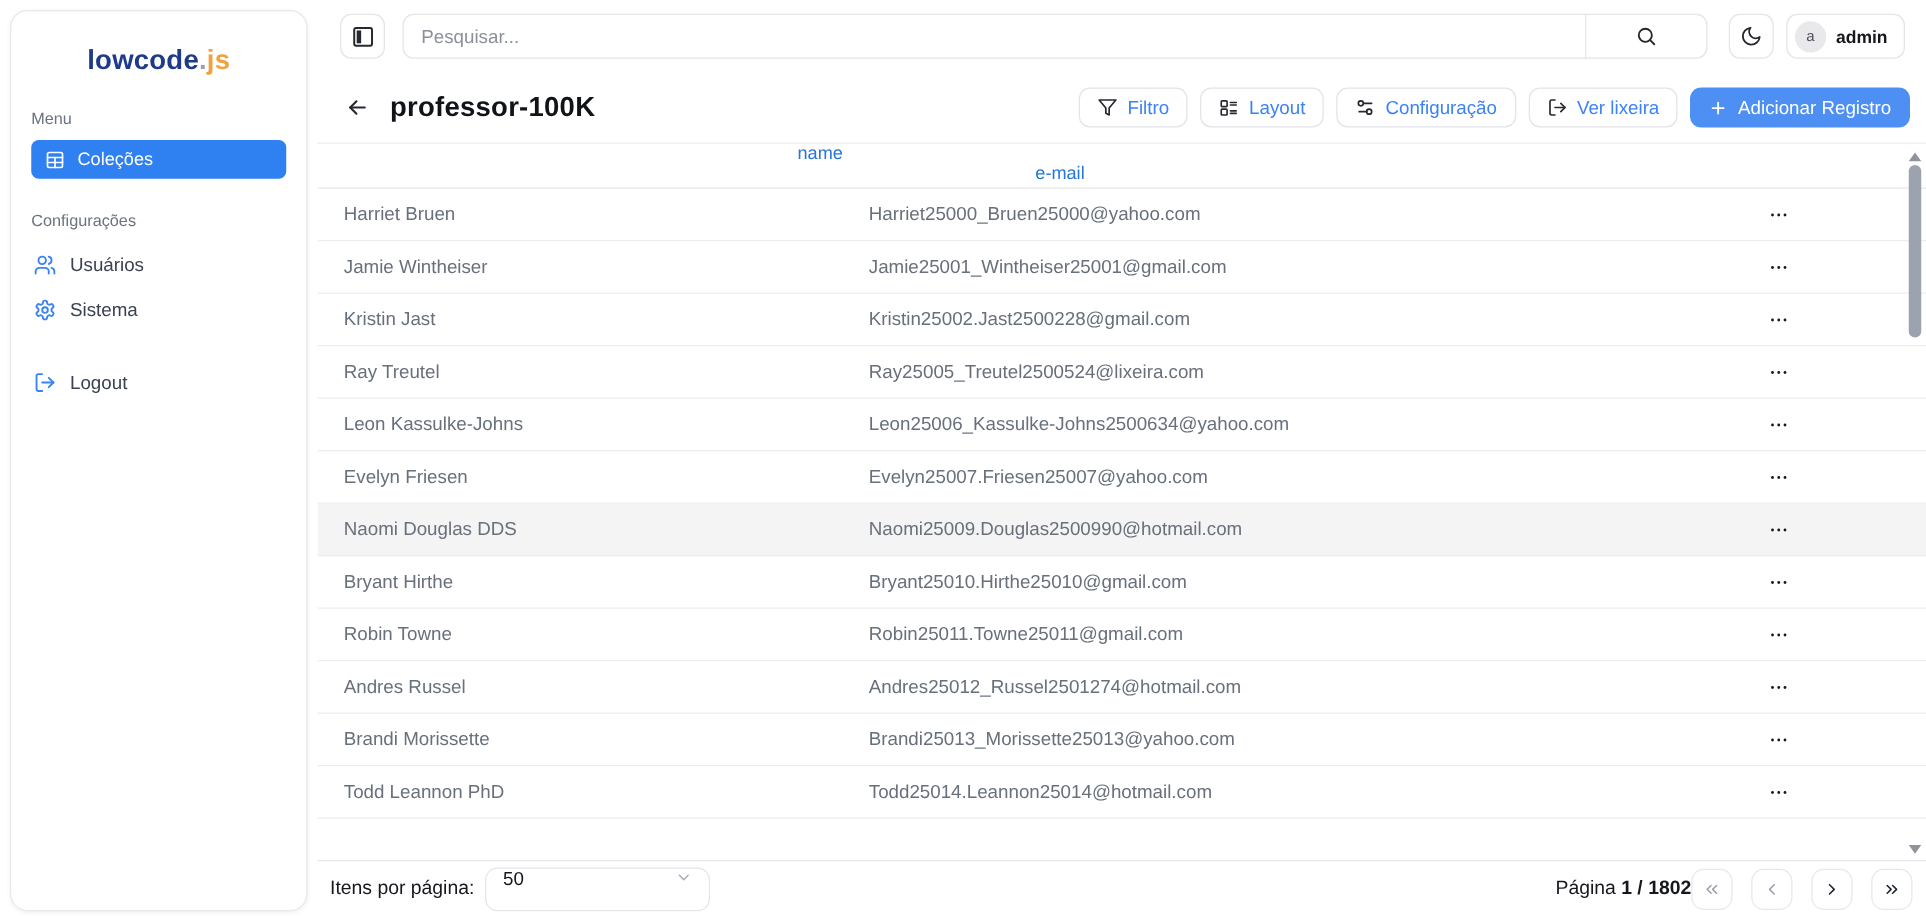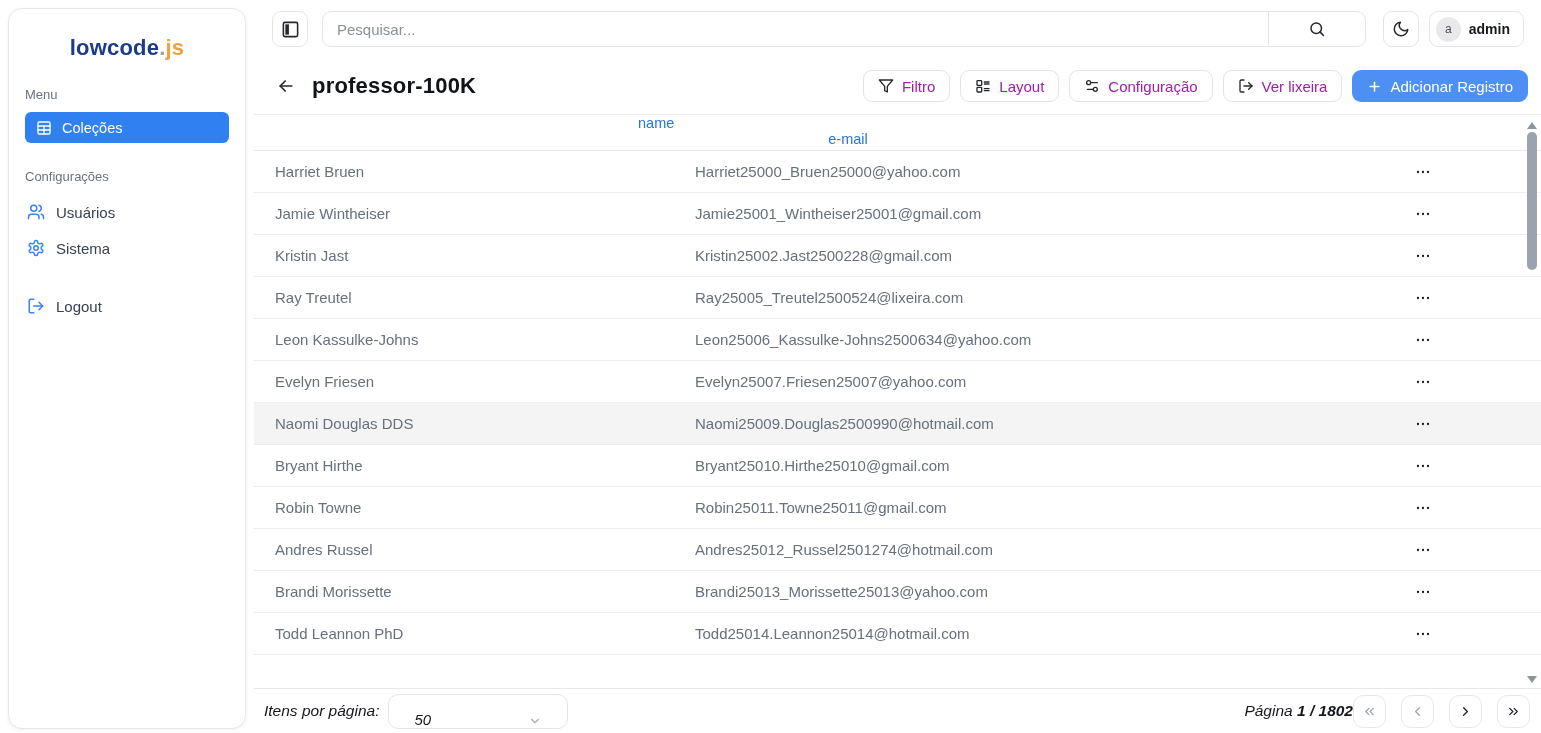--- a/index.html
+++ b/index.html
@@ -41,21 +41,21 @@
   .avatar { width:25px; height:25px; border-radius:50%; background:#e9e9ec; color:#4b5058;
     font-size:12px; display:flex; align-items:center; justify-content:center; }
   .user-name { font-size:14px; font-weight:bold; color:#16181d; }
 
   .title-row { display:flex; align-items:center; height:57px; padding:0 13px 0 18px; border-bottom:1px solid #ebecef; }
   .back-btn { background:none; border:none; cursor:pointer; color:#26282e; width:28px; height:28px;
     display:flex; align-items:center; justify-content:center; }
   .page-title { font-size:22px; font-weight:600; color:#101318; margin-left:12px; letter-spacing:.2px; }
   .title-actions { margin-left:auto; display:flex; align-items:center; gap:10px; }
   .tool-btn { height:32px; border:1px solid #e2e4e8; background:#fff; border-radius:9px; padding:0 14px;
-    display:flex; align-items:center; gap:8px; font-size:15px; color:#a21caf; cursor:pointer; font-family:inherit; }
+    display:flex; align-items:center; gap:8px; font-size:15px; color:#3b82f6; cursor:pointer; font-family:inherit; }
   .tool-btn svg { color:#26282e; }
   .add-btn { height:32px; border:none; background:#4d8ff2; color:#fff; border-radius:9px; padding:0 15px;
     display:flex; align-items:center; gap:8px; font-size:15px; cursor:pointer; font-family:inherit; }
 
   
   .thead { display:flex; height:36px; align-items:center; border-bottom:1px solid #e7e8ec; padding-left:21px; padding-right:120px;flex-direction:column; }
   .th { font-size:14.5px; color:#2576da; font-weight:500; cursor:pointer; }
   .th.name  { width:420px; }
   .th.email { flex:1; }
   .tbody { flex:1; overflow:hidden; position:relative; }
@@ -69,24 +69,24 @@
 
   
   .vscroll { position:absolute; right:1px; top:119px; bottom:47px; width:16px; z-index:6;
     display:flex; flex-direction:column; align-items:center; }
   .scroll-arrow { width:0; height:0; border-left:5px solid transparent; border-right:5px solid transparent; margin:3px 0; }
   .scroll-arrow.up   { border-bottom:7px solid #8f949c; cursor:pointer; }
   .scroll-arrow.down { border-top:7px solid #8f949c; cursor:pointer; margin-top:auto; }
   .scroll-thumb { width:10px; height:138px; background:#9ca3af; border-radius:6px; cursor:grab; }
 
   
-  .footer { height:45px; border-top:1px solid #e7e8ec; display:flex; align-items:center; padding:0 11px 0 10px; background:#fff;font-style:italic; }
+  .footer { height:45px; border-top:1px solid #e7e8ec; display:flex; align-items:center; padding:0 11px 0 10px; background:#fff; }
   .ipp-label { font-size:15.5px; color:#16181d; }
   .ipp-select { width:180px; height:35px; border:1px solid #e4e5e9; border-radius:10px; margin-left:9px;
-    display:flex; align-items:flex-end; justify-content:space-between; padding:0 25px; font-size:15px; color:#16181d;
+    display:flex; align-items:flex-start; justify-content:space-between; padding:0 13px; font-size:15px; color:#16181d;
     background:#fff; cursor:pointer; }
   .ipp-select svg { color:#a6abb4; }
   .page-info { margin-left:auto; font-size:15.5px; color:#16181d; }
   .page-info b { font-weight:bold; }
   .pager { display:flex; gap:15px; }
   .pg-btn { width:33px; height:33px; border:1px solid #e7e8ec; border-radius:10px; background:#fff;
     display:flex; align-items:center; justify-content:center; cursor:pointer; }
   .pg-btn.disabled { color:#9ca3af; }
   .pg-btn.active   { color:#1f2430; }
 </style>

